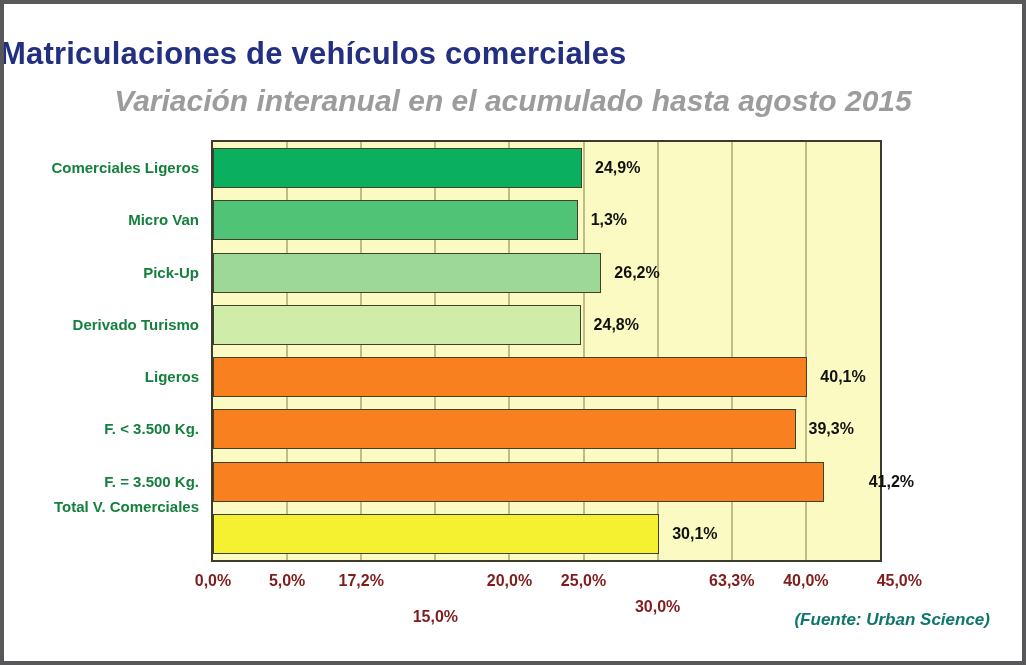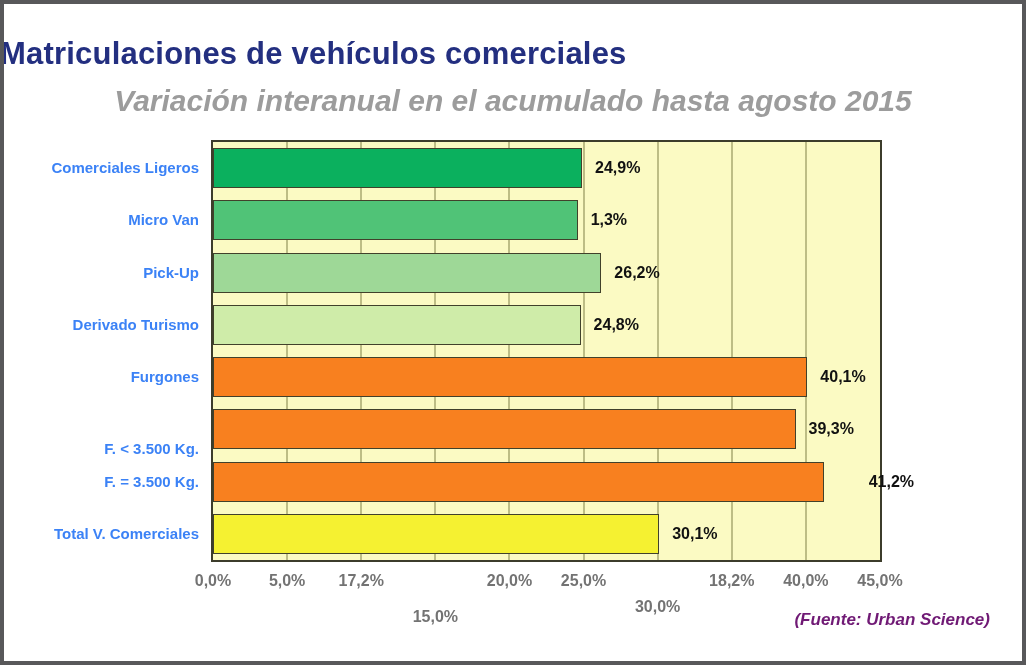--- a/index.html
+++ b/index.html
@@ -35,31 +35,31 @@
   }
   .gridline { position: absolute; width: 2px; }
   .bar {
     position: absolute; height: 40px;
     box-sizing: border-box;
     border: 1px solid #41412b;
   }
   .category-label {
     position: absolute; left: 0;
     text-align: right;
-    font-size: 15px; font-weight: bold; color: #3b82f6;
+    font-size: 15px; font-weight: bold; color: #15803d;
   }
   .value-label {
     position: absolute;
     font-size: 16px; font-weight: bold; color: #111111;
     white-space: nowrap;
   }
   .x-tick-label {
     position: absolute; top: 572px; width: 84px;
     text-align: center;
-    font-size: 16px; font-weight: bold; color: #737373;
+    font-size: 16px; font-weight: bold; color: #7f1d1d;
   }
   .source-note {
     position: absolute; right: 36px; top: 610px;
     font-size: 17px; font-weight: bold; font-style: italic;
   }
 </style>
 </head>
 <body>
 
 <div class="frame" style="border-color: rgb(88, 88, 90);"></div>
@@ -76,43 +76,43 @@
     <div class="x-tick-label" style="left: 319.222px;">17,2%</div>
     <div class="gridline" style="left: 434.333px; top: 142px; height: 418px; background: rgb(189, 189, 133);"></div>
     <div class="x-tick-label" style="left: 393.333px; margin-top: 36px;">15,0%</div>
     <div class="gridline" style="left: 508.444px; top: 142px; height: 418px; background: rgb(189, 189, 133);"></div>
     <div class="x-tick-label" style="left: 467.444px;">20,0%</div>
     <div class="gridline" style="left: 582.556px; top: 142px; height: 418px; background: rgb(189, 189, 133);"></div>
     <div class="x-tick-label" style="left: 541.556px;">25,0%</div>
     <div class="gridline" style="left: 656.667px; top: 142px; height: 418px; background: rgb(189, 189, 133);"></div>
     <div class="x-tick-label" style="left: 615.667px; margin-top: 26px;">30,0%</div>
     <div class="gridline" style="left: 730.778px; top: 142px; height: 418px; background: rgb(189, 189, 133);"></div>
-    <div class="x-tick-label" style="left: 689.778px;">18,2%</div>
+    <div class="x-tick-label" style="left: 689.778px;">63,3%</div>
     <div class="gridline" style="left: 804.889px; top: 142px; height: 418px; background: rgb(189, 189, 133);"></div>
     <div class="x-tick-label" style="left: 763.889px;">40,0%</div>
-    <div class="x-tick-label" style="left: 838px;">45,0%</div>
+    <div class="x-tick-label" style="left: 838px; text-align: right;">45,0%</div>
     <div class="category-label" style="top: 142px; width: 199px; height: 52.25px; line-height: 52.25px;">Comerciales Ligeros</div>
     <div class="bar" style="left: 213px; top: 148.125px; width: 369.073px; background: rgb(11, 176, 94); border-color: rgb(65, 65, 43);"></div>
     <div class="value-label" style="left: 595.073px; top: 142px; height: 52.25px; line-height: 52.25px;">24,9%</div>
     <div class="category-label" style="top: 194.25px; width: 199px; height: 52.25px; line-height: 52.25px;">Micro Van</div>
     <div class="bar" style="left: 213px; top: 200.375px; width: 364.627px; background: rgb(80, 195, 119); border-color: rgb(65, 65, 43);"></div>
     <div class="value-label" style="left: 590.627px; top: 194.25px; height: 52.25px; line-height: 52.25px;">1,3%</div>
     <div class="category-label" style="top: 246.5px; width: 199px; height: 52.25px; line-height: 52.25px;">Pick-Up</div>
     <div class="bar" style="left: 213px; top: 252.625px; width: 388.342px; background: rgb(158, 216, 151); border-color: rgb(65, 65, 43);"></div>
     <div class="value-label" style="left: 614.342px; top: 246.5px; height: 52.25px; line-height: 52.25px; text-align: center;">26,2%</div>
     <div class="category-label" style="top: 298.75px; width: 199px; height: 52.25px; line-height: 52.25px;">Derivado Turismo</div>
     <div class="bar" style="left: 213px; top: 304.875px; width: 367.591px; background: rgb(207, 236, 169); border-color: rgb(65, 65, 43);"></div>
     <div class="value-label" style="left: 593.591px; top: 298.75px; height: 52.25px; line-height: 52.25px;">24,8%</div>
-    <div class="category-label" style="top: 351px; width: 199px; height: 52.25px; line-height: 52.25px;">Furgones</div>
+    <div class="category-label" style="top: 351px; width: 199px; height: 52.25px; line-height: 52.25px;">Ligeros</div>
     <div class="bar" style="left: 213px; top: 357.125px; width: 594.371px; background: rgb(248, 128, 31); border-color: rgb(65, 65, 43);"></div>
     <div class="value-label" style="left: 820.371px; top: 351px; height: 52.25px; line-height: 52.25px;">40,1%</div>
-    <div class="category-label" style="top: 423px; width: 199px; height: 52.25px; line-height: 52.25px;">F. &lt; 3.500 Kg.</div>
+    <div class="category-label" style="top: 403px; width: 199px; height: 52.25px; line-height: 52.25px;">F. &lt; 3.500 Kg.</div>
     <div class="bar" style="left: 213px; top: 409.375px; width: 582.513px; background: rgb(248, 128, 31); border-color: rgb(65, 65, 43);"></div>
     <div class="value-label" style="left: 808.513px; top: 403.25px; height: 52.25px; line-height: 52.25px;">39,3%</div>
     <div class="category-label" style="top: 455.5px; width: 199px; height: 52.25px; line-height: 52.25px;">F. = 3.500 Kg.</div>
     <div class="bar" style="left: 213px; top: 461.625px; width: 610.676px; background: rgb(248, 128, 31); border-color: rgb(65, 65, 43);"></div>
     <div class="value-label" style="left: 836.676px; top: 455.5px; height: 52.25px; line-height: 52.25px; margin-left: 32px;">41,2%</div>
-    <div class="category-label" style="top: 508px; width: 199px; height: 52.25px; line-height: 52.25px;">Total V. Comerciales</div>
+    <div class="category-label" style="top: 481px; width: 199px; height: 52.25px; line-height: 52.25px;">Total V. Comerciales</div>
     <div class="bar" style="left: 213px; top: 513.875px; width: 446.149px; background: rgb(245, 241, 49); border-color: rgb(65, 65, 43);"></div>
     <div class="value-label" style="left: 672.149px; top: 507.75px; height: 52.25px; line-height: 52.25px;">30,1%</div>
   </div>
 
-<div class="source-note" style="color: #701a75;">(Fuente: Urban Science)</div>
+<div class="source-note" style="color: #0f766e;">(Fuente: Urban Science)</div>
 
 </body></html>

